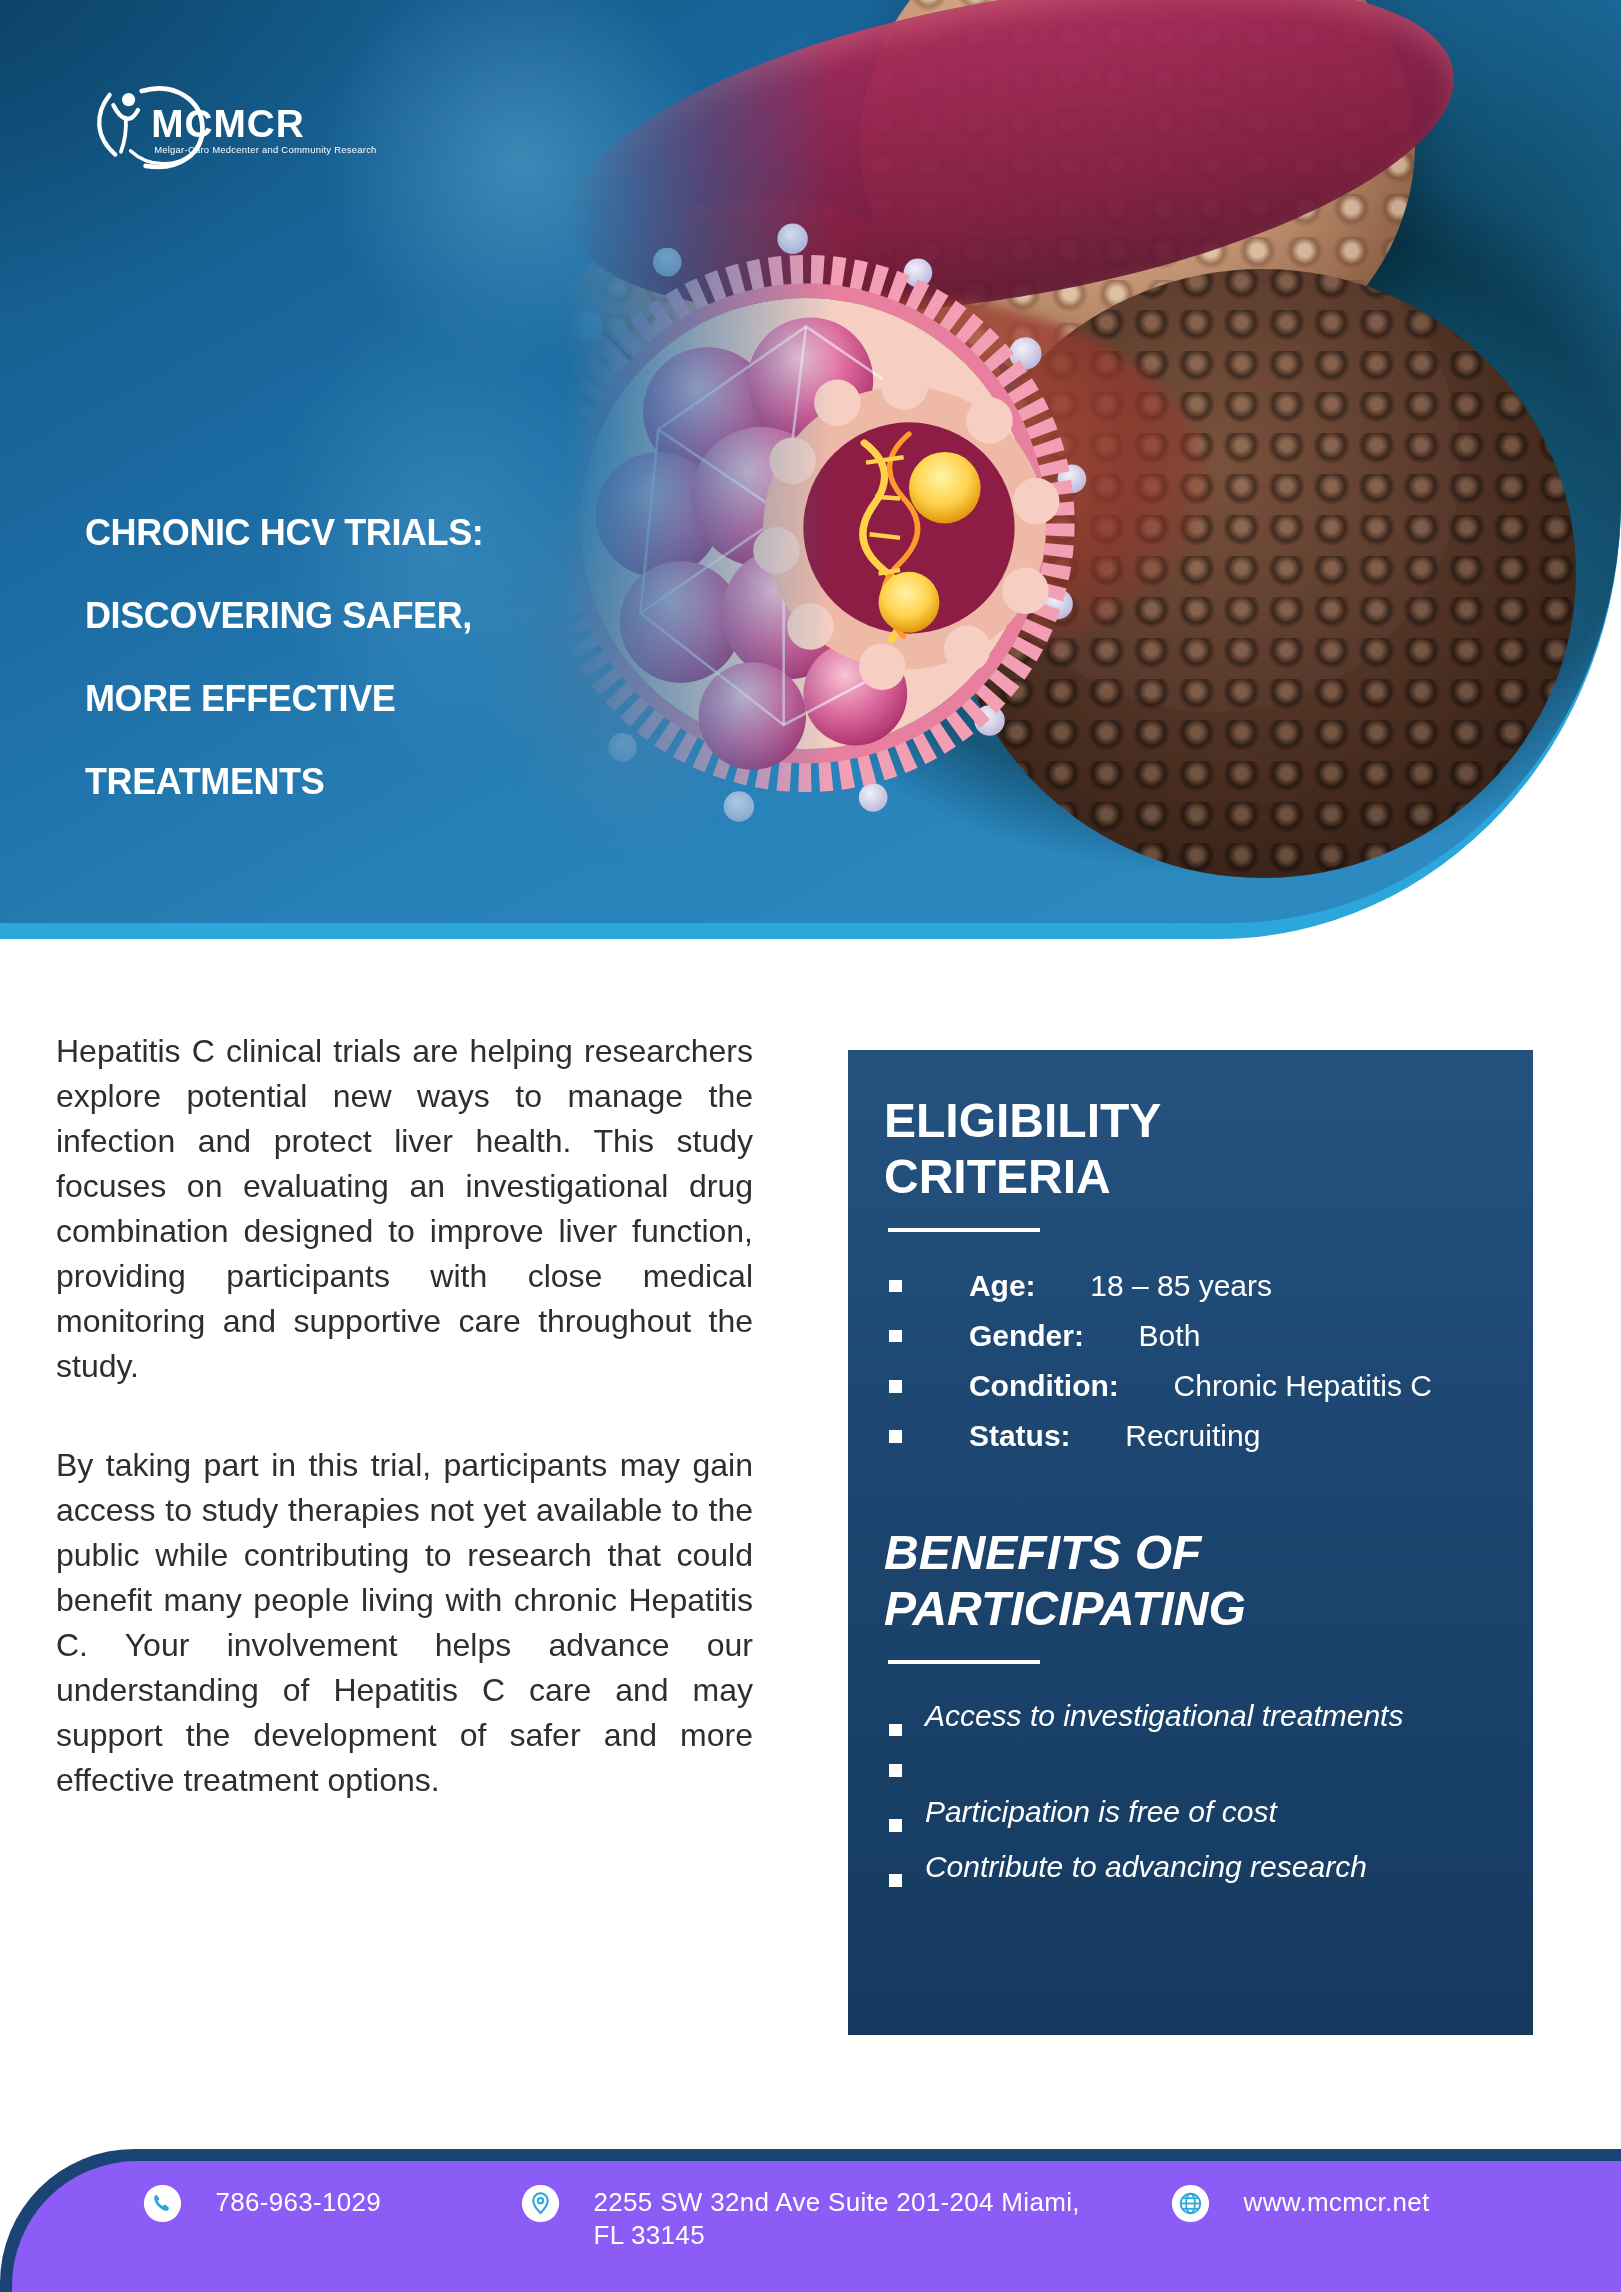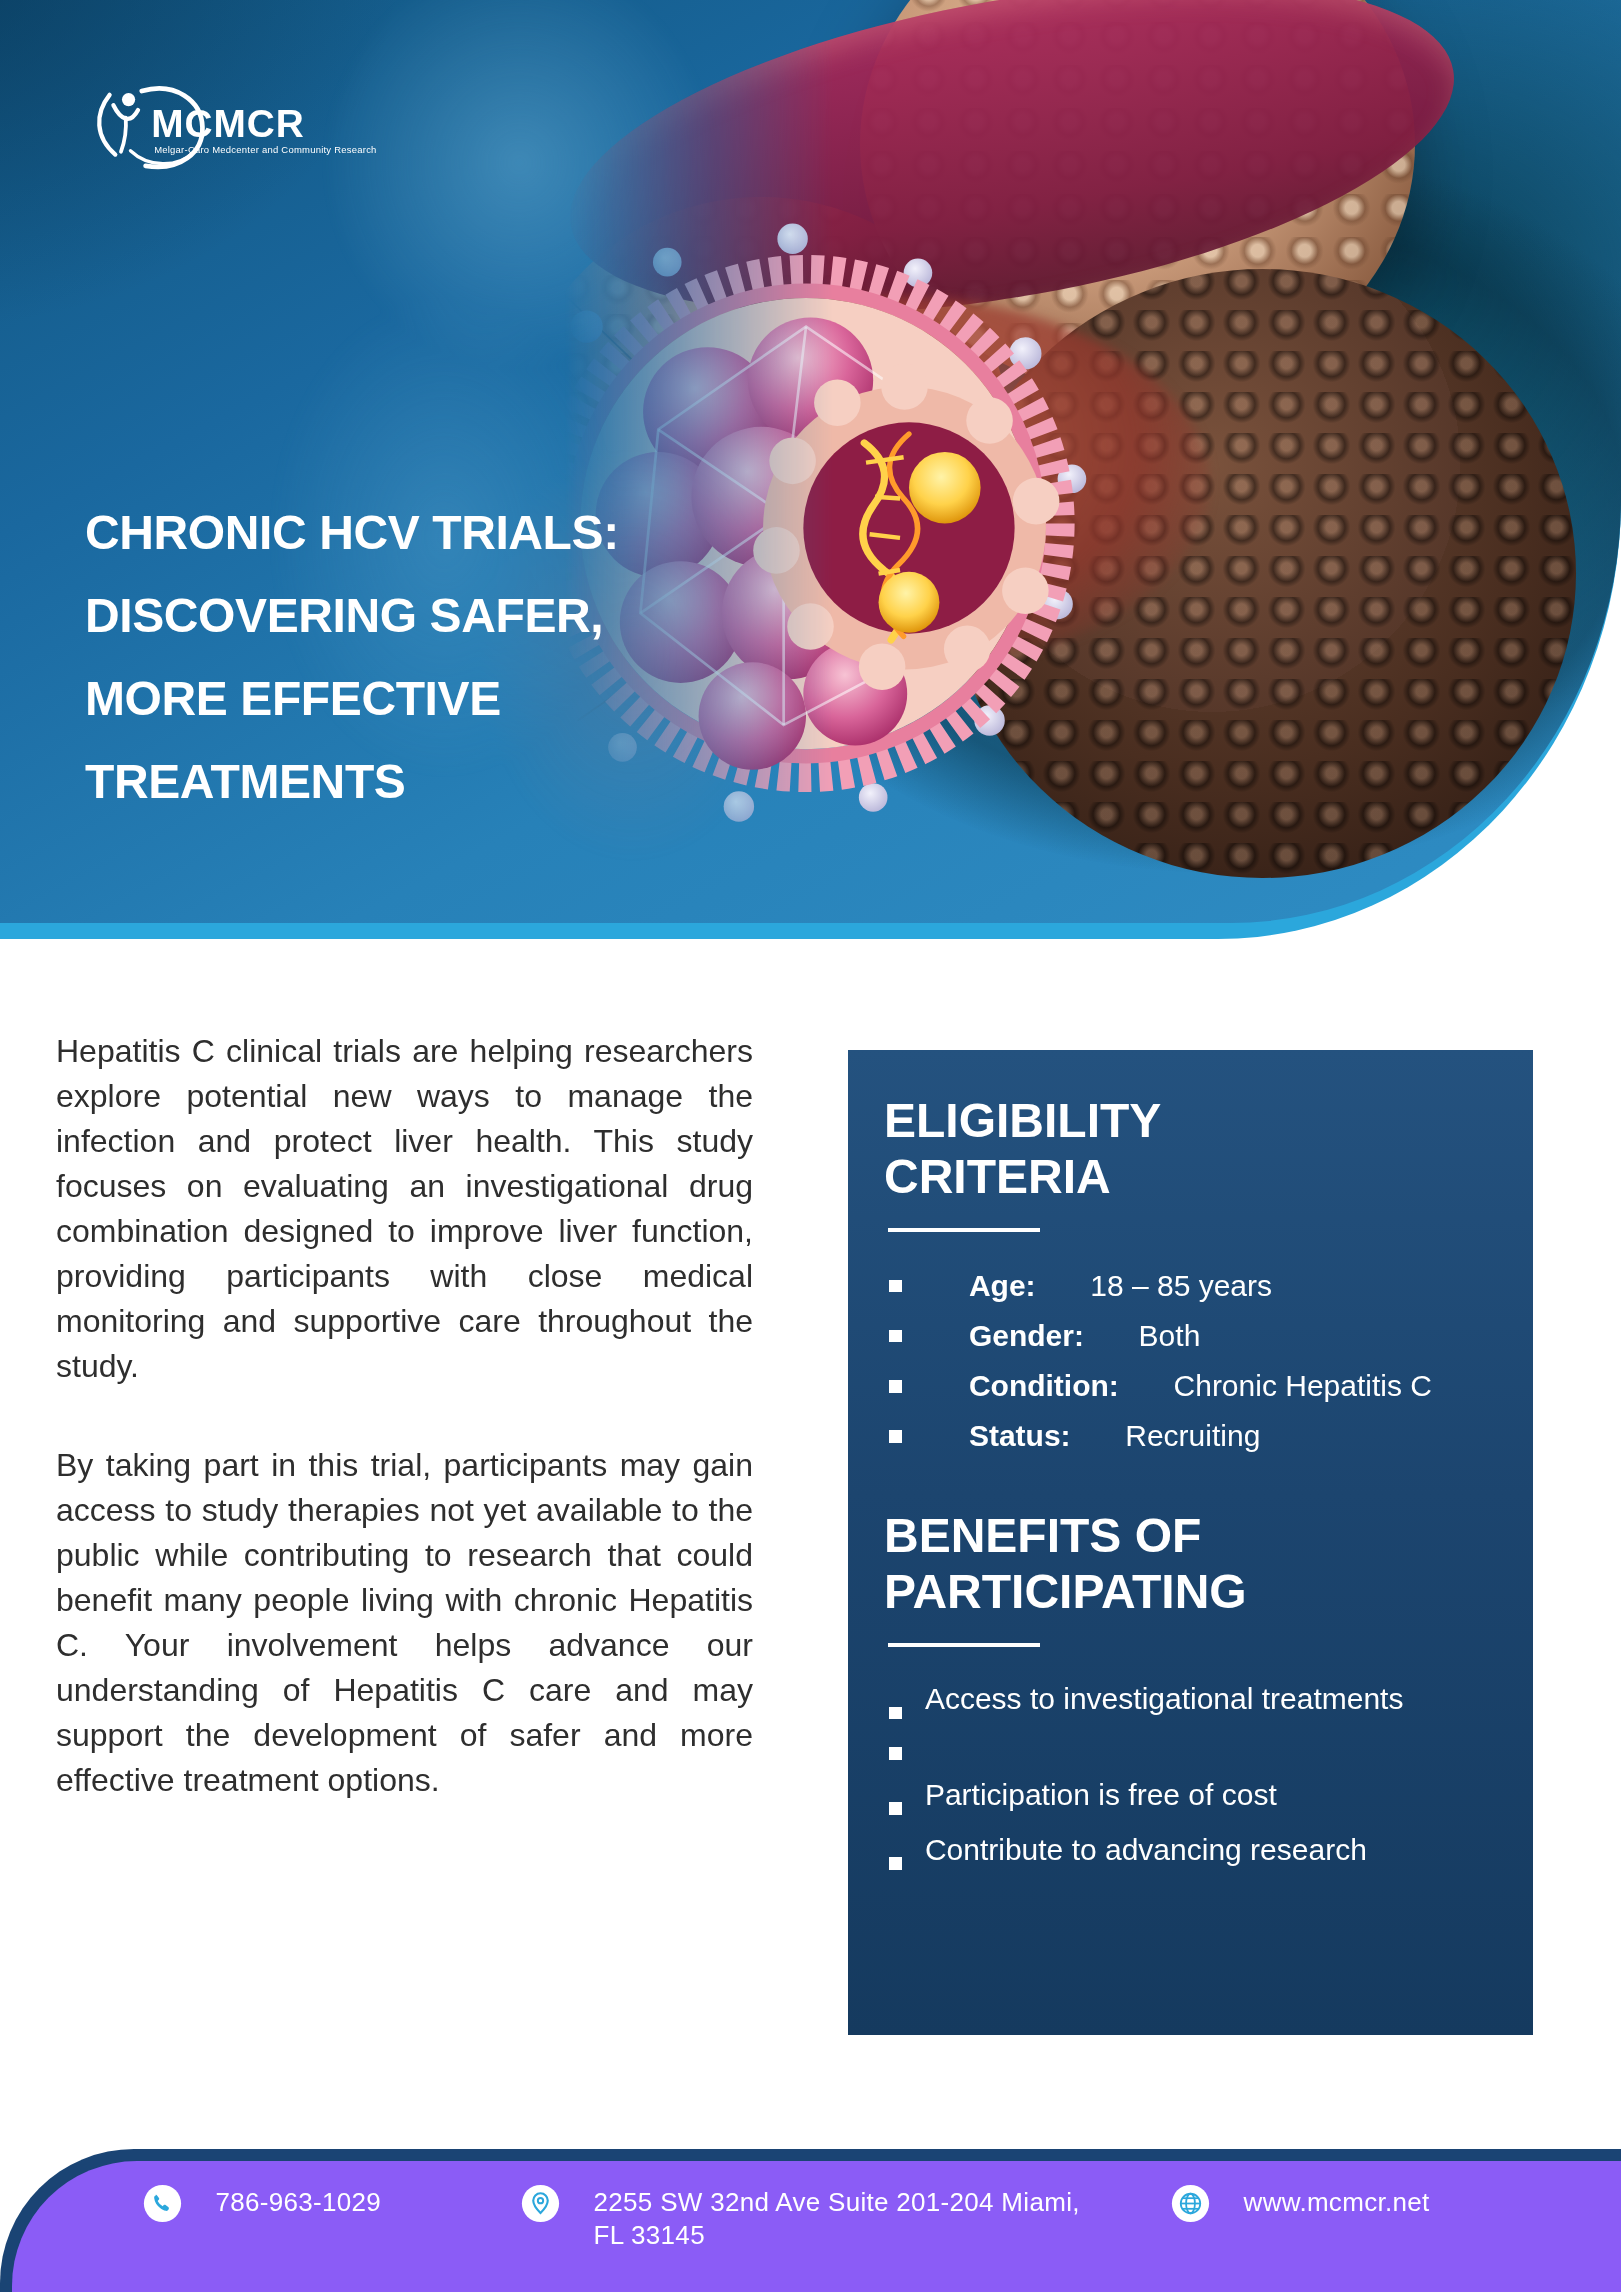--- a/index.html
+++ b/index.html
@@ -79,21 +79,21 @@
       radial-gradient(circle at 50% 32%, rgba(255,225,205,.4) 0 5.4px, rgba(120,55,40,.3) 12.5px, rgba(0,0,0,0) 18px),
       radial-gradient(circle at 40% 35%, #dfa18a 0%, #c57f6a 55%, #8e4f3e 100%);
     background-size:43px 39px,100% 100%;
   }
   .cutaway{position:absolute;left:-40px;top:219px;width:573px;height:618px;}
 
   
   .logo{position:absolute;left:85px;top:43px;width:322px;height:170px;z-index:5;}
   .headline{
     position:absolute;left:85px;top:491px;z-index:5;
-    color:#ffffff;font-weight:800;font-size:48px;line-height:83px;
+    color:#ffffff;font-weight:800;font-size:36px;line-height:83px;
     letter-spacing:-0.4px;
   }
 
   
   .main{position:absolute;left:0;top:939px;width:1621px;height:1211px;background:#fff;}
   .intro{
     position:absolute;left:56px;top:90px;width:697px;
     color:#2e2e2e;font-size:32px;line-height:45px;text-align:justify;
   }
   .intro p{margin:0 0 54px 0;}
@@ -107,21 +107,21 @@
   }
   .panel-title{
     font-size:48px;line-height:56px;font-weight:800;letter-spacing:0;
     margin:0;
   }
   .panel-rule{width:152px;height:3.6px;background:#ffffff;border:0;margin:23px 0 0 3.6px;}
   .panel-list{margin-top:32px;}
   .crit-row{display:flex;align-items:flex-start;margin-bottom:6.3px;font-size:30px;line-height:44px;gap:44px;}
   .bullet-sq{flex:0 0 auto;width:12.5px;height:12.5px;background:#ffffff;margin:16px 23px 0 5.4px;}
   .crit-label{font-weight:700;margin-right:10.7px;white-space:nowrap;}
-  .benefits{margin-top:50px;}
+  .benefits{margin-top:67px;font-style:italic;}
   .ben-row{display:flex;align-items:flex-end;margin-bottom:15px;font-size:30px;line-height:40px;}
   .ben-row .bullet-sq{margin-top:13.4px;}
   .ben-text{max-width:537px;}
 
   
   .footer{
     position:absolute;left:0;top:2149px;width:1621px;height:143px;
     background:#1a4474;
     border-top-left-radius:134px;
     box-sizing:border-box;

